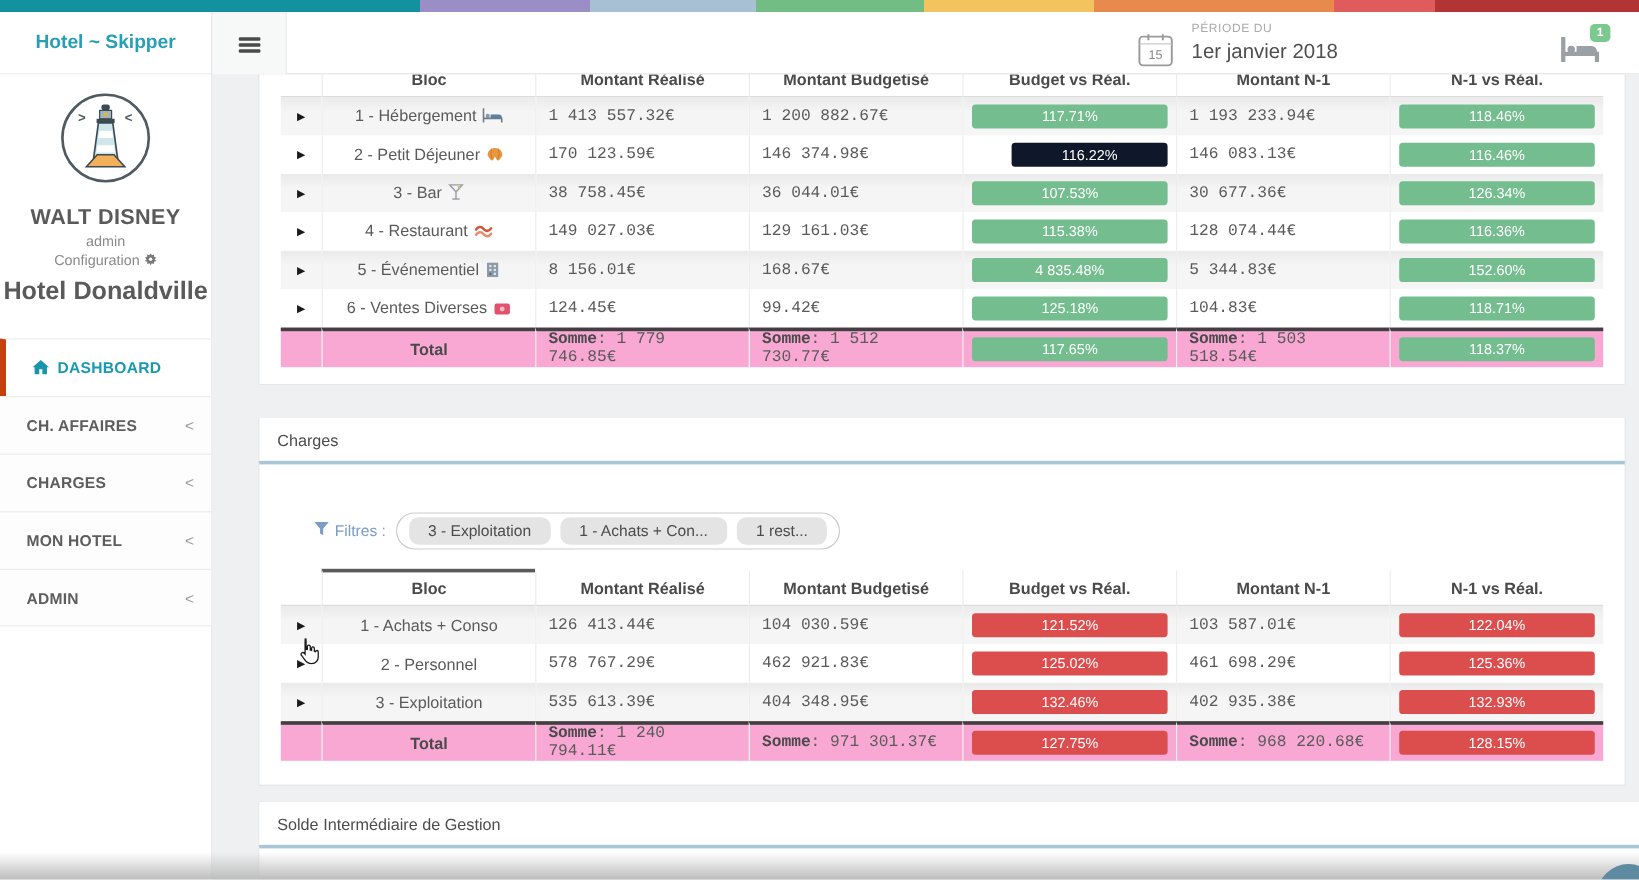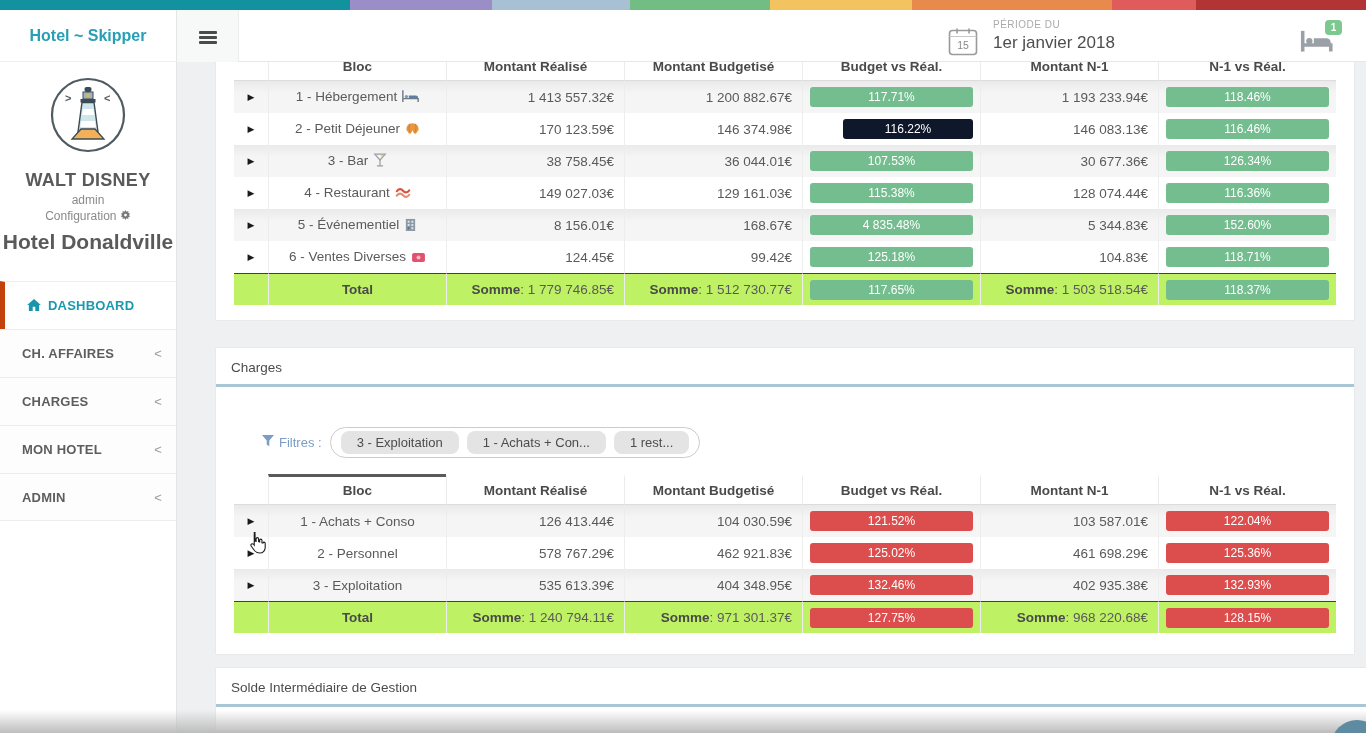--- a/index.html
+++ b/index.html
@@ -69,25 +69,25 @@
   table.data-table{width:100%;border-collapse:separate;border-spacing:0;table-layout:fixed;
                    font-size:13.5px;color:#5a5a5a;}
   .data-table th{height:31px;font-weight:bold;color:#4a4a4a;text-align:center;background:#fff;
                  border-bottom:1px solid #dcdcdc;border-left:1px solid #ececec;
                  border-top:3px solid transparent;cursor:pointer;}
   .data-table th:first-child{border-left:none;}
   .data-table th.th-sorted{border-top:3px solid #5a5a5a;}
   .data-table td{height:32px;border-left:1px solid #ededed;padding:0 10px;background:#fff;}
   .data-table td:first-child{border-left:none;}
   .data-table tr.stripe td{background:linear-gradient(180deg,#eaeaea 0,#f5f5f5 38%);}
-  .data-table tr.total-row td{border-top:1px solid #404040;background:#bef264;}
+  .data-table tr.total-row td{border-top:3px solid #404040;background:#f9a8d4;}
   .c-arrow{text-align:center;font-size:9px;color:#1a1a1a;cursor:pointer;}
   .c-bloc{text-align:center;}
   .c-bloc .bloc-icon{margin-left:5px;vertical-align:-2px;}
-  .c-num{text-align:right;}
+  .c-num{font-family:Liberation Mono, monospace;}
   .c-badge{text-align:center;padding:0 7px !important;}
   .badge{height:20px;line-height:20px;border-radius:3px;color:#fff;font-size:12px;text-align:center;}
   .total-label{font-weight:bold;color:#4a4a4a;}
   .somme b{color:#4a4a4a;}
 
   
   .bottom-fade{position:absolute;left:0;top:710px;width:1366px;height:23px;z-index:40;
                background:linear-gradient(180deg,rgba(255,255,255,0) 0%,rgba(186,186,186,.95) 100%);}
   .fab-circle{position:absolute;left:1331px;top:720px;width:52px;height:52px;border-radius:50%;
               background:#5e8ba1;z-index:45;cursor:pointer;}

